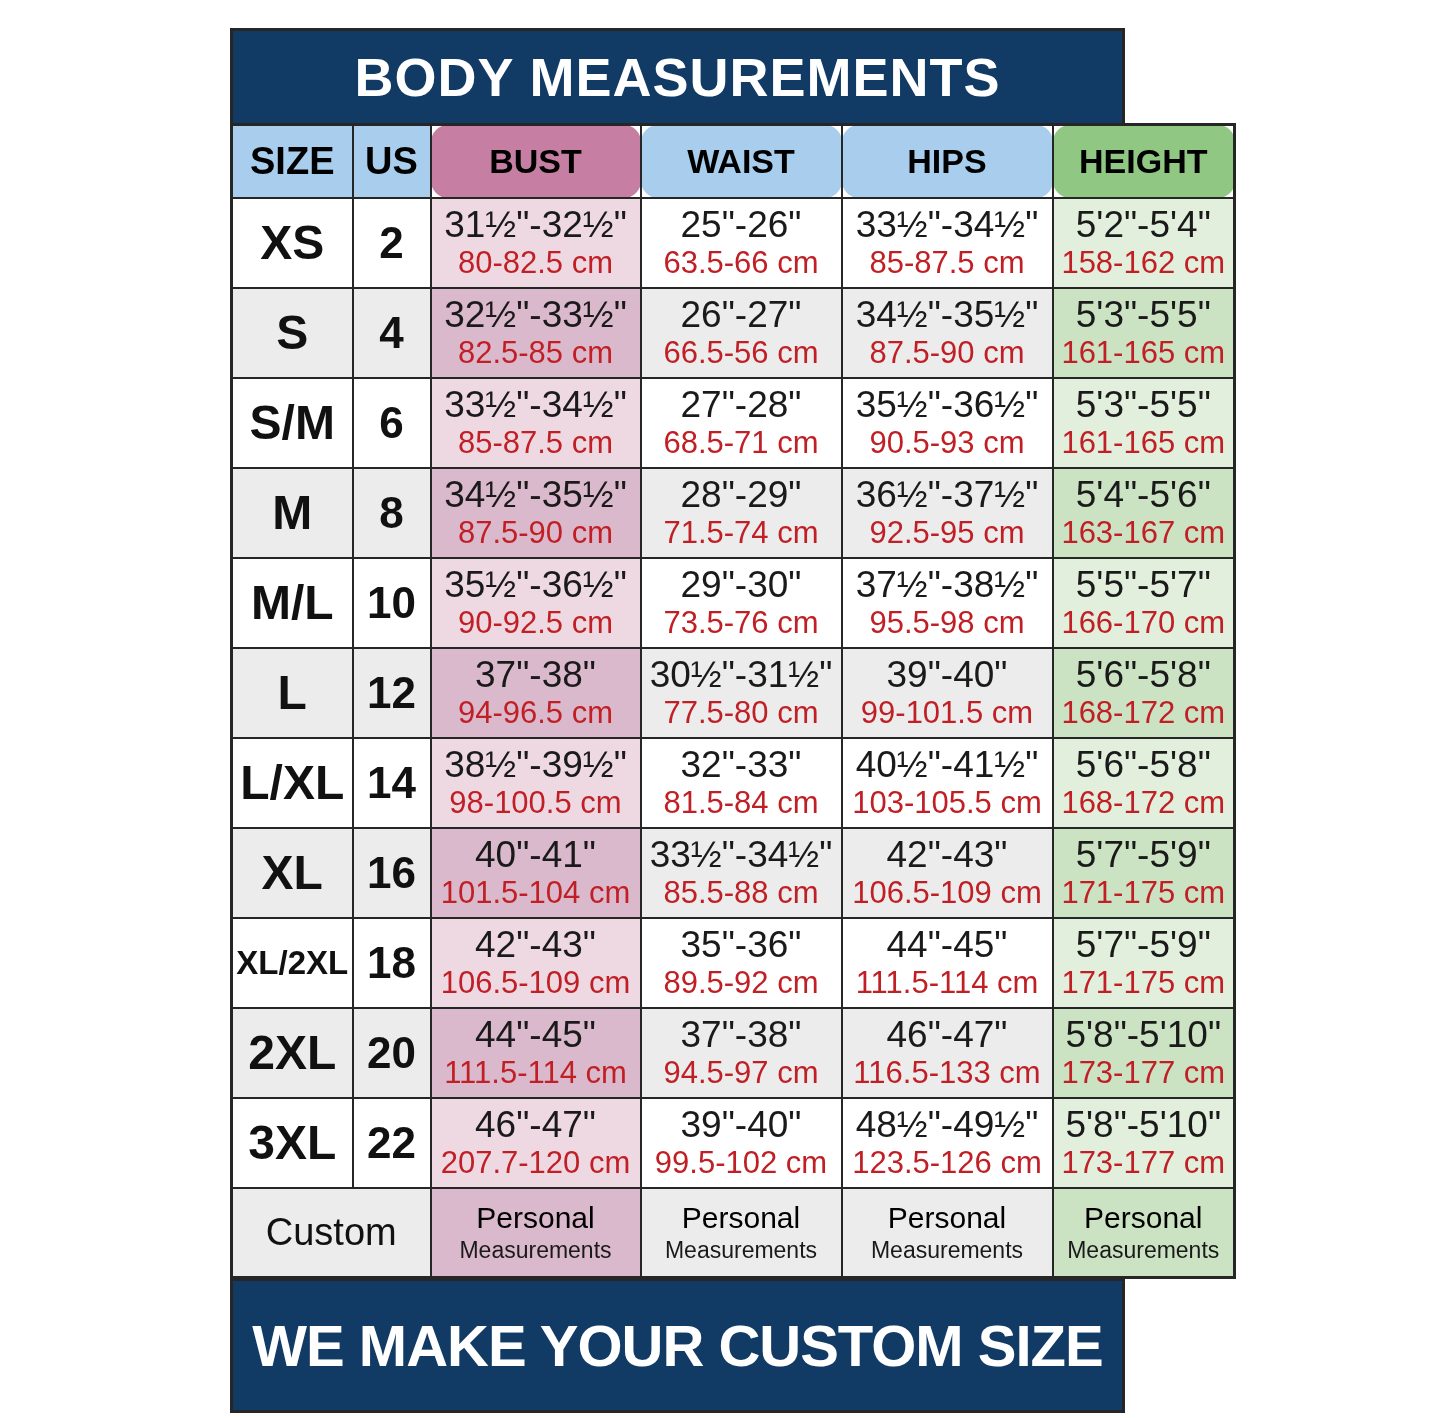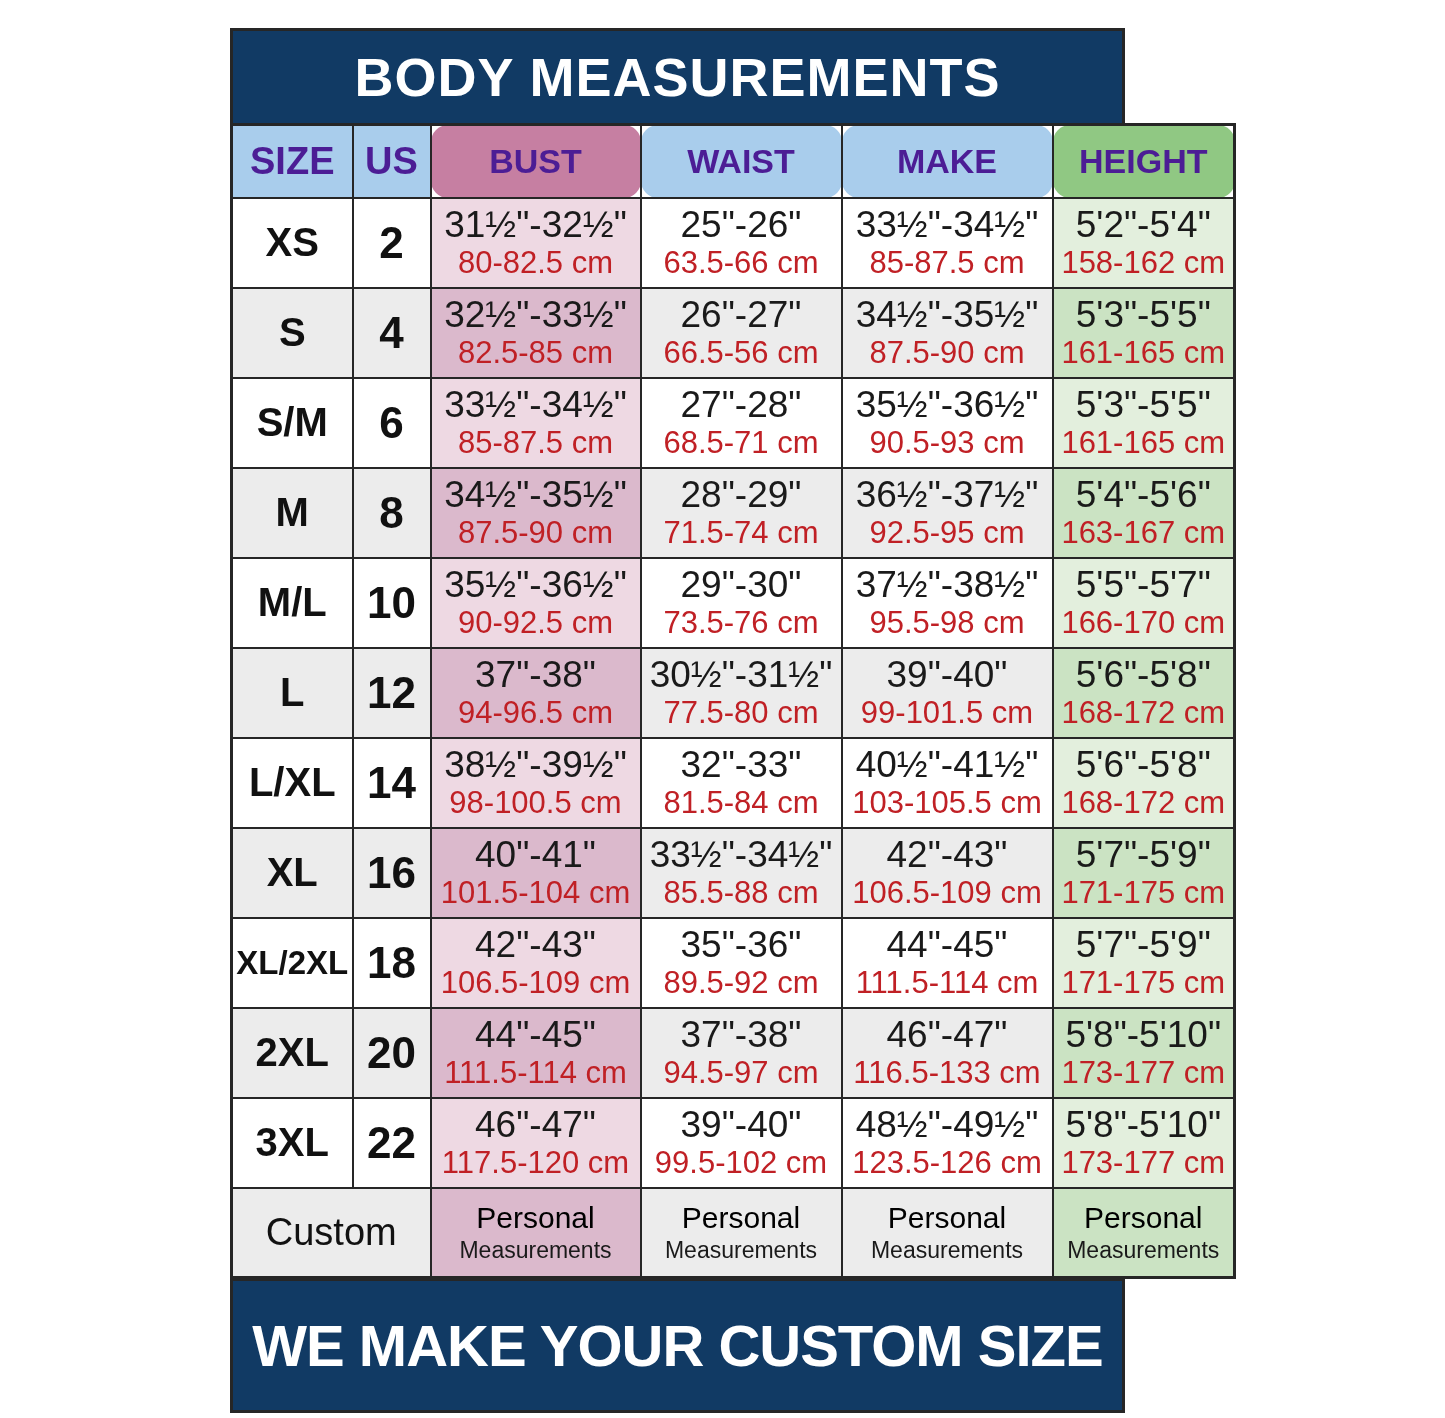--- a/index.html
+++ b/index.html
@@ -14,34 +14,34 @@
   .banner-text { color:#ffffff; font-weight:bold; }
   .banner.top .banner-text    { font-size:54px; letter-spacing:1px; }
   .banner.bottom .banner-text { font-size:58px; letter-spacing:-1px; }
 
   table { width:100%; border-collapse:collapse; table-layout:fixed;
           border:3px solid var(--border); }
   th, td { border:2px solid var(--border); text-align:center; vertical-align:middle;
            overflow:hidden; }
 
   thead tr { height:73px; }
-  th { font-weight:bold; color:#4c1d95; background:var(--header-blue); }
+  th { font-weight:bold; color:#000000; background:var(--header-blue); }
   th.th-size, th.th-us { font-size:38px; }
   th.th-bust, th.th-waist, th.th-hips, th.th-height { font-size:34px;border-radius:17px; }
   th.th-bust   { background:var(--header-pink); }
   th.th-height { background:var(--header-green); }
 
   tbody tr { height:90px; background:var(--row-light); }
   tbody tr.alt { background:var(--row-dark); }
   td.bust-cell   { background:var(--pink-light); }
   td.height-cell { background:var(--green-light); }
   tr.alt td.bust-cell   { background:var(--pink-dark); }
   tr.alt td.height-cell { background:var(--green-dark); }
 
-  .size-label { font-size:40px; font-weight:bold; color:#111111; }
+  .size-label { font-size:48px; font-weight:bold; color:#111111; }
   .size-label.small { font-size:33px; }
   .us-label   { font-size:44px; font-weight:bold; color:#111111; }
   .inch { font-size:37px; color:#1a1a1a; line-height:1.06; white-space:nowrap; }
   .cm   { font-size:31px; color:var(--red); line-height:1.05; margin-top:3px; white-space:nowrap; }
 
   .custom-label  { font-size:38px; font-weight:normal; color:#111111; }
   .personal      { font-size:30px; color:#000000; line-height:1.1; }
   .measurements  { font-size:23px; color:#1a1a1a; line-height:1.1; margin-top:4px; }
 </style>
 </head>
@@ -61,21 +61,21 @@
       <col style="width:201px">
         <col style="width:211px">
         <col style="width:182px">
     </colgroup>
     <thead>
       <tr>
         <th class="th-size">SIZE</th>
         <th class="th-us">US</th>
         <th class="th-bust">BUST</th>
         <th class="th-waist">WAIST</th>
-        <th class="th-hips">MAKE</th>
+        <th class="th-hips">HIPS</th>
         <th class="th-height">HEIGHT</th>
       </tr>
     </thead>
     <tbody>
         <tr class="data-row">
           <td class="size-cell">
             <div class="size-label">XS</div>
           </td>
           <td class="us-cell">
             <div class="us-label">2</div>
@@ -315,21 +315,21 @@
         </tr>
         <tr class="data-row">
           <td class="size-cell">
             <div class="size-label">3XL</div>
           </td>
           <td class="us-cell">
             <div class="us-label">22</div>
           </td>
           <td class="bust-cell">
             <div class="inch">46"-47"</div>
-            <div class="cm">117.5-120 cm</div>
+            <div class="cm">207.7-120 cm</div>
           </td>
           <td class="waist-cell">
             <div class="inch">39"-40"</div>
             <div class="cm">99.5-102 cm</div>
           </td>
           <td class="hips-cell">
             <div class="inch">48½"-49½"</div>
             <div class="cm">123.5-126 cm</div>
           </td>
           <td class="height-cell">

